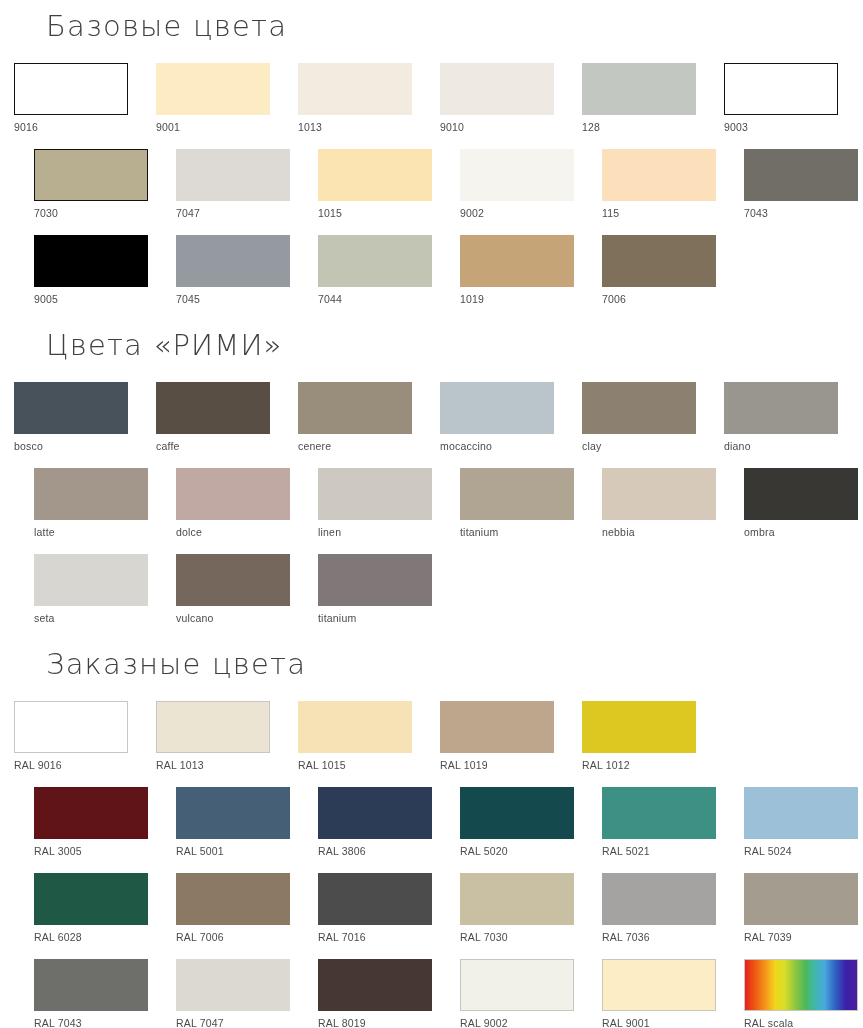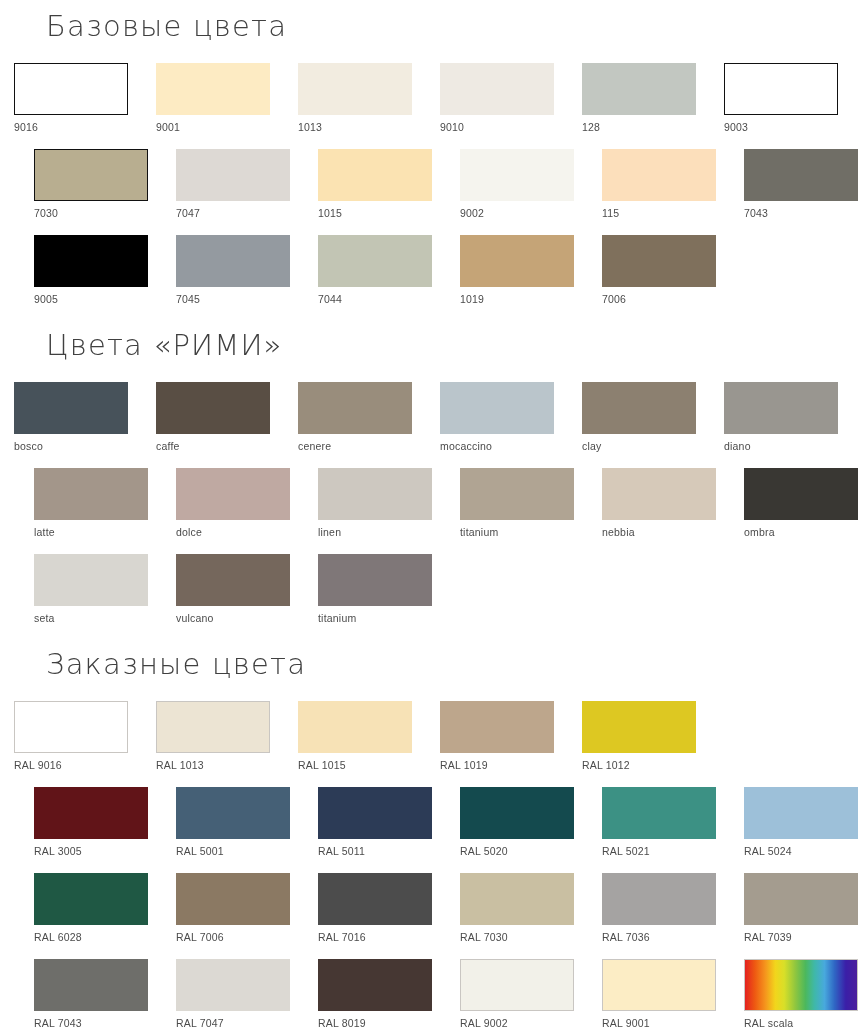--- a/index.html
+++ b/index.html
@@ -269,21 +269,21 @@
           <div class="cell">
             <div class="swatch" style="background-color: rgb(97, 20, 24);"></div>
             <div class="label">RAL 3005</div>
           </div>
           <div class="cell">
             <div class="swatch" style="background-color: rgb(69, 96, 118);"></div>
             <div class="label">RAL 5001</div>
           </div>
           <div class="cell">
             <div class="swatch" style="background-color: rgb(44, 59, 86);"></div>
-            <div class="label">RAL 5011</div>
+            <div class="label">RAL 3806</div>
           </div>
           <div class="cell">
             <div class="swatch" style="background-color: rgb(20, 74, 78);"></div>
             <div class="label">RAL 5020</div>
           </div>
           <div class="cell">
             <div class="swatch" style="background-color: rgb(60, 145, 132);"></div>
             <div class="label">RAL 5021</div>
           </div>
           <div class="cell">

